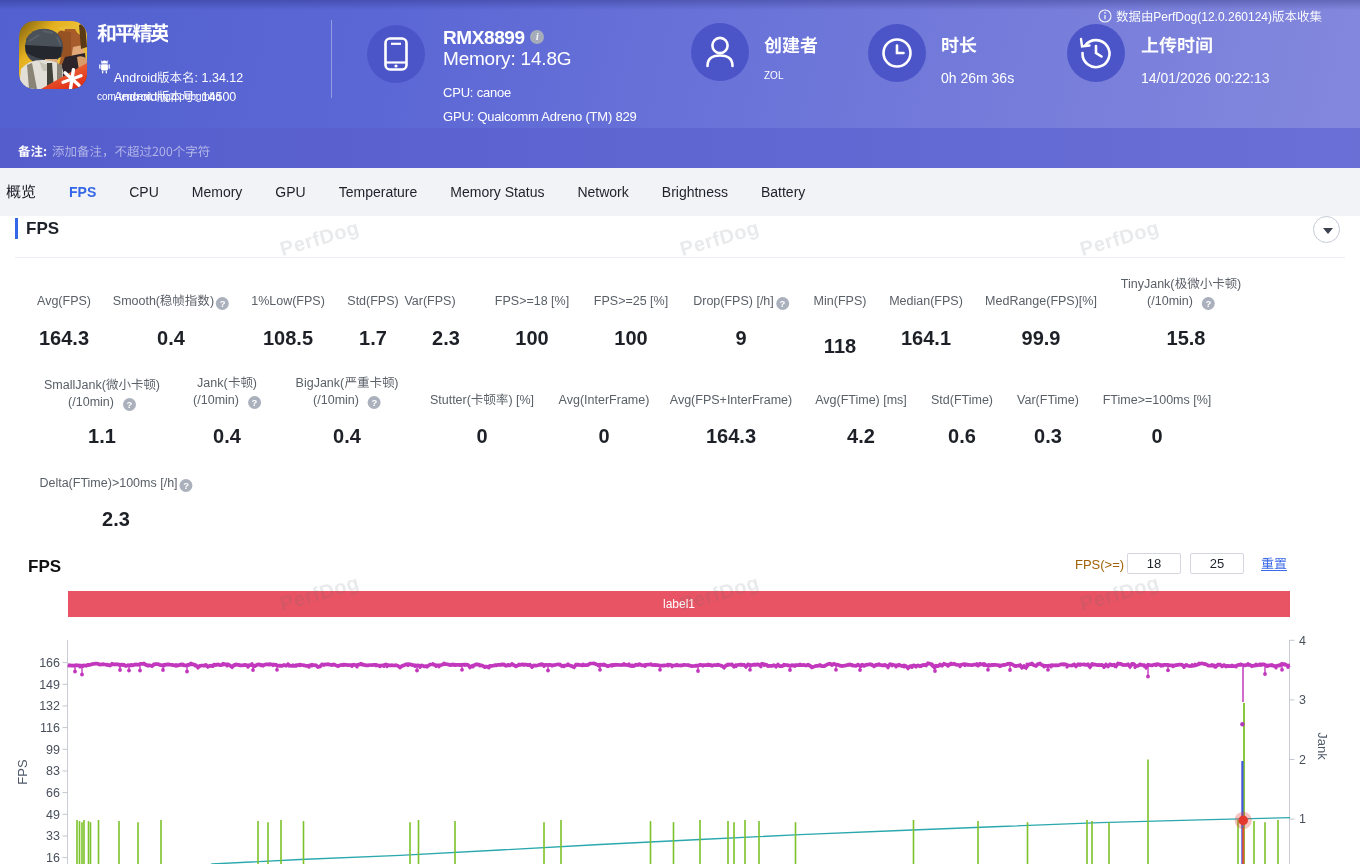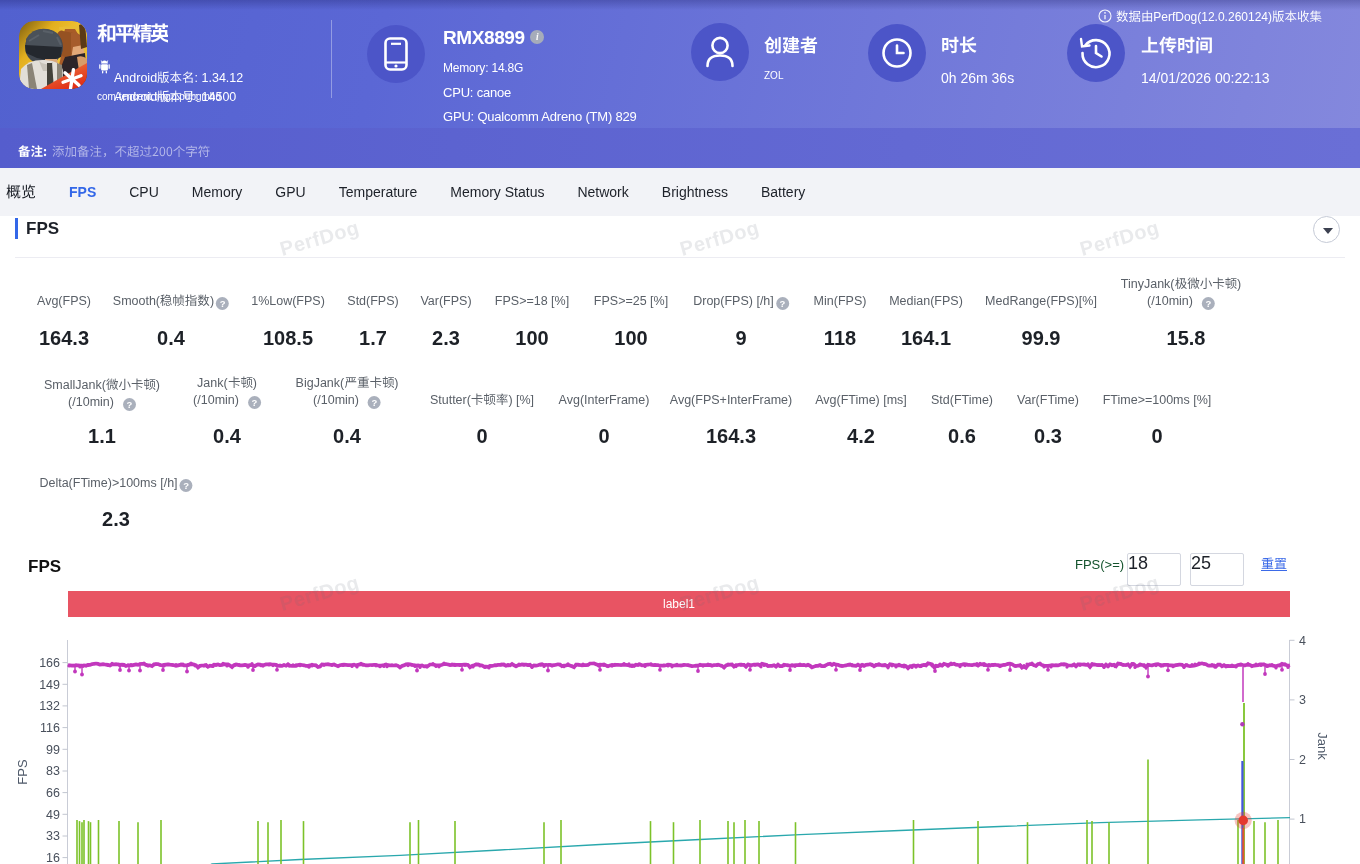--- a/index.html
+++ b/index.html
@@ -26,23 +26,23 @@
 color:#fff;font-size:9.5px;line-height:13px;text-align:center;font-weight:bold;
 vertical-align:-2px;margin-left:2px}
 #secbar{position:absolute;left:15px;top:218px;width:3px;height:21px;background:#3367e8}
 #sectitle{position:absolute;left:26px;top:219px;font-size:17px;font-weight:bold;color:#1d2129}
 #collapse{position:absolute;left:1313px;top:216px;width:27px;height:27px;border-radius:50%;
 border:1px solid #c5cad6;background:#fff}
 #collapse:after{content:"";position:absolute;left:8.5px;top:10.5px;border:5px solid transparent;
 border-top:6px solid #3c4150}
 #divider{position:absolute;left:15px;top:257px;width:1330px;height:1px;background:#ececf2}
 #ctitle{position:absolute;left:28px;top:557px;font-size:17px;font-weight:bold;color:#111}
-#fpsge{position:absolute;left:1075px;top:557px;font-size:13px;color:#14532d}
-.inp{position:absolute;top:553px;width:54px;height:33px;border:1px solid #d4d7e0;
-border-radius:2px;background:#fff;font-size:18px;color:#1d2129;line-height:19px}
+#fpsge{position:absolute;left:1075px;top:557px;font-size:13px;color:#a16207}
+.inp{position:absolute;top:553px;width:54px;height:21px;border:1px solid #d4d7e0;
+border-radius:2px;background:#fff;font-size:13px;color:#1d2129;text-align:center;line-height:19px}
 #reset{position:absolute;left:1261px;top:556px;border-bottom:1px solid #3b6ae8;line-height:14px}
 #labelbar{position:absolute;left:68px;top:591px;width:1222px;height:26px;background:#e85463;
 color:#fff;font-size:12px;text-align:center;line-height:26px}
 #chart{position:absolute;left:0;top:620px}
 </style></head><body>
 <div id="hdr">
  <div class="abs" style="left:19px;top:21px;border-radius:15px;overflow:hidden;width:68px;height:68px"><svg width="68" height="68" viewBox="0 0 68 68">
 <defs>
 <linearGradient id="gbg" x1="0" y1="0" x2="1" y2="0.9">
 <stop offset="0" stop-color="#7a5c10"></stop>
@@ -122,21 +122,21 @@
 <rect x="18.5" y="13.5" width="21" height="31" rx="4.5"></rect>
 <line x1="18.5" y1="37.5" x2="39.5" y2="37.5" stroke-width="2.2"></line>
 </g>
         <circle cx="29" cy="41" r="1.6" fill="#fff"></circle>
 <line x1="24" y1="18.8" x2="34" y2="18.8" stroke="#fff" stroke-width="2.2"></line>
 </svg></div>
  <div class="abs hw" style="left:443px;top:27px;font-size:19px;font-weight:bold;letter-spacing:-0.4px">RMX8899&nbsp;<svg width="14" height="14" viewBox="0 0 15 15" style="vertical-align:0.5px">
         <circle cx="7.5" cy="7.5" r="7.5" fill="#a6acba"></circle>
         <text x="7.5" y="11" font-size="10" font-style="italic" font-weight="bold" fill="#fff" text-anchor="middle" font-family="Liberation Serif,serif">i</text>
       </svg></div>
- <div class="abs hw" style="left:443px;top:61px;font-size:12px;letter-spacing:-0.2px">Memory: 14.8G</div>
+ <div class="abs hw" style="left:443px;top:48px;font-size:19px;letter-spacing:-0.2px">Memory: 14.8G</div>
  <div class="abs hw" style="left:443px;top:85px;font-size:13px;letter-spacing:-0.2px">CPU: canoe</div>
  <div class="abs hw" style="left:443px;top:109px;font-size:13px;letter-spacing:-0.2px">GPU: Qualcomm Adreno (TM) 829</div>
  <div class="circ" style="left:691px;top:23px"><svg width="58" height="58" viewBox="0 0 58 58" fill="none" stroke="#fff" stroke-width="2.6" stroke-linecap="round">
 <circle cx="29" cy="22.5" r="7.6"></circle>
 <path d="M16.5 43 Q16.5 32.5 29 32.5 Q41.5 32.5 41.5 43"></path>
 </svg></div>
  <div class="abs" style="left:764px;top:36px"><svg style="vertical-align:-2.16px" width="54.0" height="18.0" viewBox="0 -15.84 54.0 18.0">
         <g fill="#fff">
           <path transform="translate(0.0,0) scale(0.018000,-0.018000)" d="M809 830V51C809 32 801 26 781 25C761 25 694 25 630 28C647 -4 665 -55 671 -88C765 -88 830 -85 872 -66C913 -48 928 -17 928 51V830ZM617 735V167H732V735ZM186 486H182C239 541 290 605 333 675C387 613 444 544 484 486ZM297 852C244 724 139 589 17 507C43 487 84 444 103 418L134 443V76C134 -41 170 -73 288 -73C313 -73 422 -73 449 -73C552 -73 583 -31 596 111C565 118 518 136 493 155C487 49 480 29 439 29C413 29 324 29 303 29C257 29 250 35 250 76V383H409C403 297 396 260 387 248C379 240 371 238 358 238C343 238 314 238 281 242C297 214 308 172 310 141C353 140 394 141 418 144C445 148 466 156 485 178C508 206 519 279 526 445V449L603 521C558 589 464 693 388 774L407 817Z"></path>
           <path transform="translate(18.0,0) scale(0.018000,-0.018000)" d="M388 775V685H557V637H334V548H557V498H383V407H557V359H377V275H557V225H338V134H557V66H671V134H936V225H671V275H904V359H671V407H893V548H948V637H893V775H671V849H557V775ZM671 548H787V498H671ZM671 637V685H787V637ZM91 360C91 373 123 393 146 405H231C222 340 209 281 192 230C174 263 157 302 144 348L56 318C80 238 110 173 145 122C113 66 73 22 25 -11C50 -26 94 -67 111 -90C154 -58 191 -16 223 36C327 -49 463 -70 632 -70H927C934 -38 953 15 970 39C901 37 693 37 636 37C488 38 363 55 271 133C310 229 336 350 349 496L282 512L261 509H227C271 584 316 672 354 762L282 810L245 795H56V690H202C168 610 130 542 114 519C93 485 65 458 44 452C59 429 83 383 91 360Z"></path>
@@ -250,30 +250,30 @@
         <path transform="translate(12.5,0) scale(0.012500,-0.012500)" d="M704 59C777 20 869 -40 914 -82L956 -28C910 13 816 69 743 106ZM656 457V278C656 179 632 55 391 -21C405 -36 426 -63 435 -80C686 12 727 153 727 278V457ZM486 594V124H551V528H828V126H896V594H722V682H947V750H722V838H649V594ZM76 650V126H135V582H212V-80H276V582H356V210C356 202 354 200 348 199C340 199 321 199 297 200C307 182 316 152 318 133C353 133 376 135 393 147C411 159 415 180 415 208V650H276V839H212V650Z"></path>
         <path transform="translate(25.0,0) scale(0.012500,-0.012500)" d="M837 781C761 747 634 712 515 687V836H441V552C441 465 472 443 588 443C612 443 796 443 821 443C920 443 945 476 956 610C935 614 903 626 887 637C881 529 872 511 817 511C777 511 622 511 592 511C527 511 515 518 515 552V625C645 650 793 684 894 725ZM512 134H838V29H512ZM512 195V295H838V195ZM441 359V-79H512V-33H838V-75H912V359ZM184 840V638H44V567H184V352L31 310L53 237L184 276V8C184 -6 178 -10 165 -11C152 -11 111 -11 65 -10C74 -30 85 -61 88 -79C155 -80 195 -77 222 -66C248 -54 257 -34 257 9V298L390 339L381 409L257 373V567H376V638H257V840Z"></path>
         <path transform="translate(37.5,0) scale(0.012500,-0.012500)" d="M443 821C425 782 393 723 368 688L417 664C443 697 477 747 506 793ZM88 793C114 751 141 696 150 661L207 686C198 722 171 776 143 815ZM410 260C387 208 355 164 317 126C279 145 240 164 203 180C217 204 233 231 247 260ZM110 153C159 134 214 109 264 83C200 37 123 5 41 -14C54 -28 70 -54 77 -72C169 -47 254 -8 326 50C359 30 389 11 412 -6L460 43C437 59 408 77 375 95C428 152 470 222 495 309L454 326L442 323H278L300 375L233 387C226 367 216 345 206 323H70V260H175C154 220 131 183 110 153ZM257 841V654H50V592H234C186 527 109 465 39 435C54 421 71 395 80 378C141 411 207 467 257 526V404H327V540C375 505 436 458 461 435L503 489C479 506 391 562 342 592H531V654H327V841ZM629 832C604 656 559 488 481 383C497 373 526 349 538 337C564 374 586 418 606 467C628 369 657 278 694 199C638 104 560 31 451 -22C465 -37 486 -67 493 -83C595 -28 672 41 731 129C781 44 843 -24 921 -71C933 -52 955 -26 972 -12C888 33 822 106 771 198C824 301 858 426 880 576H948V646H663C677 702 689 761 698 821ZM809 576C793 461 769 361 733 276C695 366 667 468 648 576Z"></path>
       </g>
     </svg>)<span class="q">?</span></div>
 <div class="sval" style="left:171px;top:327px">0.4</div>
 <div class="slab" style="left:288px;top:293px">1%Low(FPS)</div>
 <div class="sval" style="left:288px;top:327px">108.5</div>
 <div class="slab" style="left:373px;top:293px">Std(FPS)</div>
 <div class="sval" style="left:373px;top:327px">1.7</div>
-<div class="slab" style="left:446px;top:293px">Var(FPS)</div>
+<div class="slab" style="left:430px;top:293px">Var(FPS)</div>
 <div class="sval" style="left:446px;top:327px">2.3</div>
 <div class="slab" style="left:532px;top:293px">FPS&gt;=18 [%]</div>
 <div class="sval" style="left:532px;top:327px">100</div>
 <div class="slab" style="left:631px;top:293px">FPS&gt;=25 [%]</div>
 <div class="sval" style="left:631px;top:327px">100</div>
 <div class="slab" style="left:741px;top:293px">Drop(FPS) [/h]<span class="q">?</span></div>
 <div class="sval" style="left:741px;top:327px">9</div>
 <div class="slab" style="left:840px;top:293px">Min(FPS)</div>
-<div class="sval" style="left:840px;top:327px">118</div>
+<div class="sval" style="left:840px;top:335px">118</div>
 <div class="slab" style="left:926px;top:293px">Median(FPS)</div>
 <div class="sval" style="left:926px;top:327px">164.1</div>
 <div class="slab" style="left:1041px;top:293px">MedRange(FPS)[%]</div>
 <div class="sval" style="left:1041px;top:327px">99.9</div>
 <div class="slab" style="left:1181px;top:276px">TinyJank(<svg style="vertical-align:-1.50px" width="62.5" height="12.5" viewBox="0 -11.00 62.5 12.5">
       <g fill="#5a6068">
         <path transform="translate(0.0,0) scale(0.012500,-0.012500)" d="M196 840V647H62V577H190C158 440 95 281 31 197C45 179 63 146 71 124C117 191 162 299 196 410V-79H264V457C292 407 324 345 338 313L384 366C366 396 288 517 264 548V577H375V647H264V840ZM387 775V706H501C489 373 450 119 292 -37C309 -47 343 -70 354 -81C455 27 508 170 538 349C574 261 619 182 673 114C618 55 554 9 484 -24C501 -36 526 -64 537 -81C604 -47 666 0 722 59C778 2 842 -45 916 -77C928 -58 950 -30 967 -15C892 14 826 59 770 116C842 212 898 334 929 486L883 505L869 502H756C780 584 807 689 829 775ZM572 706H739C717 612 688 506 664 436H843C817 332 774 243 721 171C647 262 593 375 558 497C564 563 569 632 572 706Z"></path>
         <path transform="translate(12.5,0) scale(0.012500,-0.012500)" d="M198 840C162 774 91 693 28 641C40 628 59 600 68 584C140 644 217 734 267 815ZM327 318V202C327 132 318 42 253 -27C266 -36 292 -63 301 -76C376 3 392 116 392 200V258H523V143C523 103 507 87 495 80C505 64 518 33 523 16C537 34 559 53 680 134C674 147 665 171 661 189L585 141V318ZM737 568H859C845 446 824 339 788 248C760 333 740 428 727 528ZM284 446V381H617V392C631 378 647 359 654 349C666 370 678 393 688 417C704 327 724 243 752 168C708 88 649 23 570 -27C584 -40 606 -68 613 -82C684 -34 740 25 784 94C819 22 863 -36 919 -76C930 -58 953 -30 969 -17C907 21 859 84 822 164C875 274 906 407 925 568H961V634H752C765 696 775 762 783 829L713 839C697 684 670 533 617 428V446ZM303 759V519H616V759H561V581H490V840H432V581H355V759ZM219 640C170 534 92 428 17 356C30 340 52 306 60 291C89 320 118 354 147 392V-78H216V492C242 533 266 575 286 617Z"></path>
         <path transform="translate(25.0,0) scale(0.012500,-0.012500)" d="M464 826V24C464 4 456 -2 436 -3C415 -4 343 -5 270 -2C282 -23 296 -59 301 -80C395 -81 457 -79 494 -66C530 -54 545 -31 545 24V826ZM705 571C791 427 872 240 895 121L976 154C950 274 865 458 777 598ZM202 591C177 457 121 284 32 178C53 169 86 151 103 138C194 249 253 430 286 577Z"></path>
         <path transform="translate(37.5,0) scale(0.012500,-0.012500)" d="M534 232C641 189 788 123 863 84L904 150C827 189 677 250 573 290ZM439 840V472H52V398H442V-80H520V398H949V472H517V626H848V698H517V840Z"></path>

